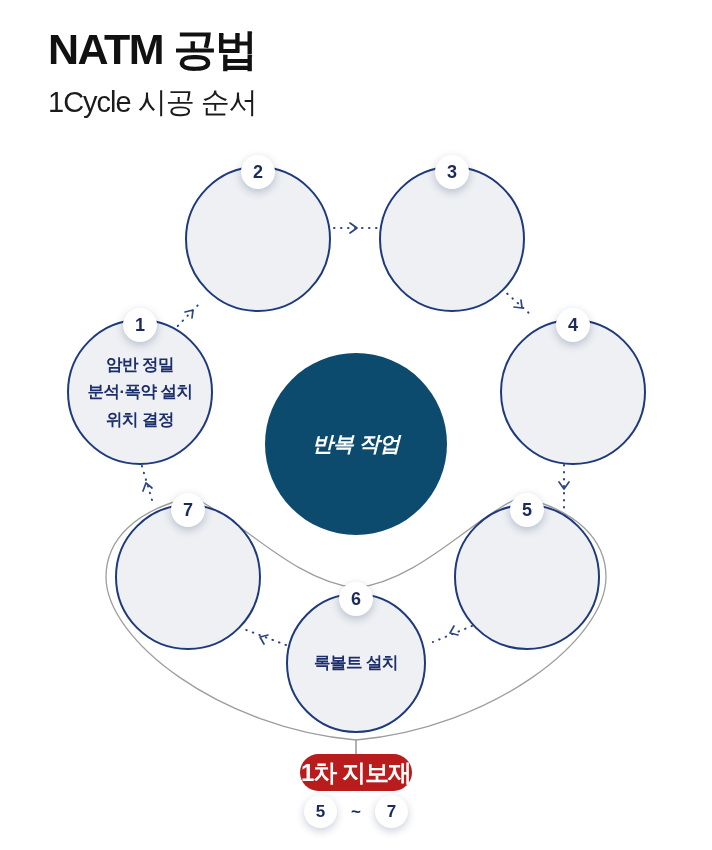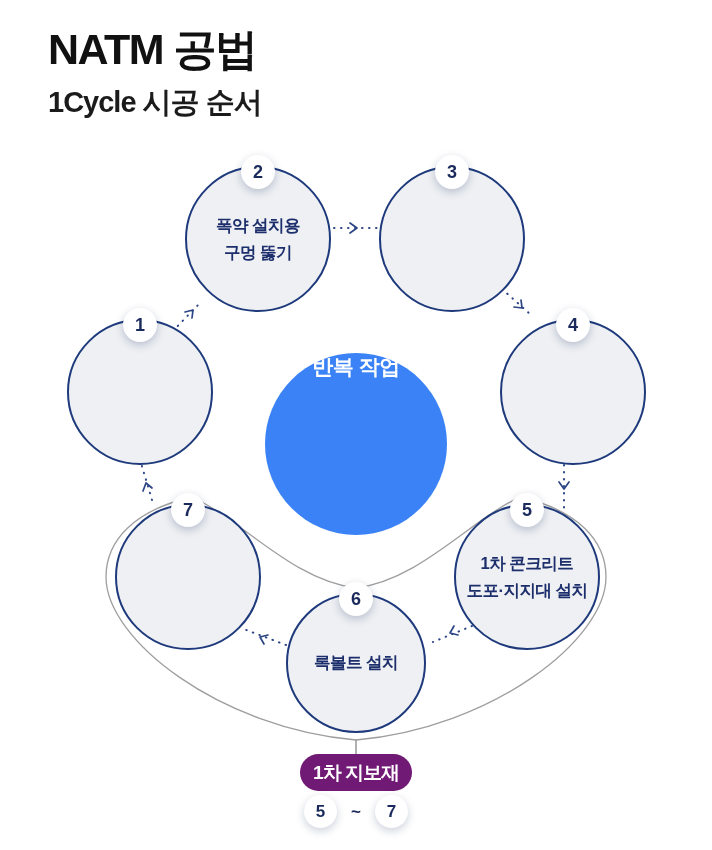--- a/index.html
+++ b/index.html
@@ -1,35 +1,35 @@
 <!DOCTYPE html>
 <html><head>
 <meta charset="utf-8">
 <style>
   html,body{margin:0;padding:0;background:#fff;}
   .page{position:relative;width:712px;height:850px;background:#fff;overflow:hidden;
         font-family:"Liberation Sans","DejaVu Sans",sans-serif;}
   .header{position:absolute;left:48px;top:26px;}
   .title{font-size:43px;font-weight:800;color:#111;letter-spacing:-1.5px;line-height:1.1;}
-  .subtitle{margin-top:10px;font-size:29px;font-weight:700;color:#1b1b1b;letter-spacing:-1px;}
+  .subtitle{margin-top:10px;font-size:29px;font-weight:400;color:#1b1b1b;letter-spacing:-1px;}
   svg.lines{position:absolute;left:0;top:0;}
   .circle{position:absolute;border-radius:50%;background:#eef0f3;border:2px solid #1e3a7c;
           box-sizing:border-box;display:flex;align-items:center;justify-content:center;text-align:center;}
   .circle .label{font-size:16.5px;font-weight:700;color:#1c2e6b;line-height:1.65;
                  letter-spacing:-0.5px;white-space:pre-line;}
   .badge{position:absolute;left:50%;top:-13px;transform:translateX(-50%);width:34px;height:34px;
          border-radius:50%;background:#fff;box-shadow:0 3px 8px rgba(20,40,90,.25);
          display:flex;align-items:center;justify-content:center;
          font-size:18px;font-weight:700;color:#1b2a5c;}
   .center-circle{position:absolute;left:265px;top:353px;width:182px;height:182px;border-radius:50%;
-         background:#3b82f6;display:flex;justify-content:center;}
+         background:#0c4a6e;display:flex;align-items:center;justify-content:center;font-style:italic;}
   .center-circle .label{font-size:21px;font-weight:700;color:#fff;letter-spacing:-0.5px;}
   .pill{position:absolute;left:300px;top:754px;width:112px;height:37px;border-radius:19px;
-        background:#701a75;display:flex;align-items:center;justify-content:center;
-        font-size:19px;font-weight:700;color:#fff;letter-spacing:-1px;}
+        background:#b91c1c;display:flex;align-items:center;justify-content:center;
+        font-size:24px;font-weight:700;color:#fff;letter-spacing:-1px;}
   .range{position:absolute;left:304px;top:795px;width:104px;display:flex;
          align-items:center;justify-content:space-between;}
   .range .mini{width:33px;height:33px;border-radius:50%;background:#fff;
          box-shadow:0 3px 8px rgba(20,40,90,.22);display:flex;align-items:center;justify-content:center;
          font-size:17px;font-weight:700;color:#1b2a5c;}
   .range .tilde{font-size:17px;font-weight:700;color:#1b2a5c;}
 </style>
 </head>
 <body>
 
@@ -68,40 +68,39 @@
       <polyline points="521,300 522,308 514,307"></polyline>
       <polyline points="569,482 564,489 559,482"></polyline>
       <polyline points="458,635 450,633 454,626"></polyline>
       <polyline points="264,644 260,637 268,635"></polyline>
       <polyline points="143,491 146,483 152,488"></polyline>
     </g>
   </svg>
 
   <div class="circle" style="left:67px;top:319px;width:146px;height:146px;">
     <div class="badge">1</div>
+    <div class="label">암반 정밀
+분석·폭약 설치
+위치 결정</div>
   </div>
 
   <div class="circle" style="left:185px;top:166px;width:146px;height:146px;">
     <div class="badge">2</div>
-    <div class="label">폭약 설치용
-구멍 뚫기</div>
   </div>
 
   <div class="circle" style="left:379px;top:166px;width:146px;height:146px;">
     <div class="badge">3</div>
   </div>
 
   <div class="circle" style="left:500px;top:319px;width:146px;height:146px;">
     <div class="badge">4</div>
   </div>
 
   <div class="circle" style="left:454px;top:504px;width:146px;height:146px;">
     <div class="badge">5</div>
-    <div class="label">1차 콘크리트
-도포·지지대 설치</div>
   </div>
 
   <div class="circle" style="left:286px;top:593px;width:140px;height:140px;">
     <div class="badge">6</div>
     <div class="label">록볼트 설치</div>
   </div>
 
   <div class="circle" style="left:115px;top:504px;width:146px;height:146px;">
     <div class="badge">7</div>
   </div>

